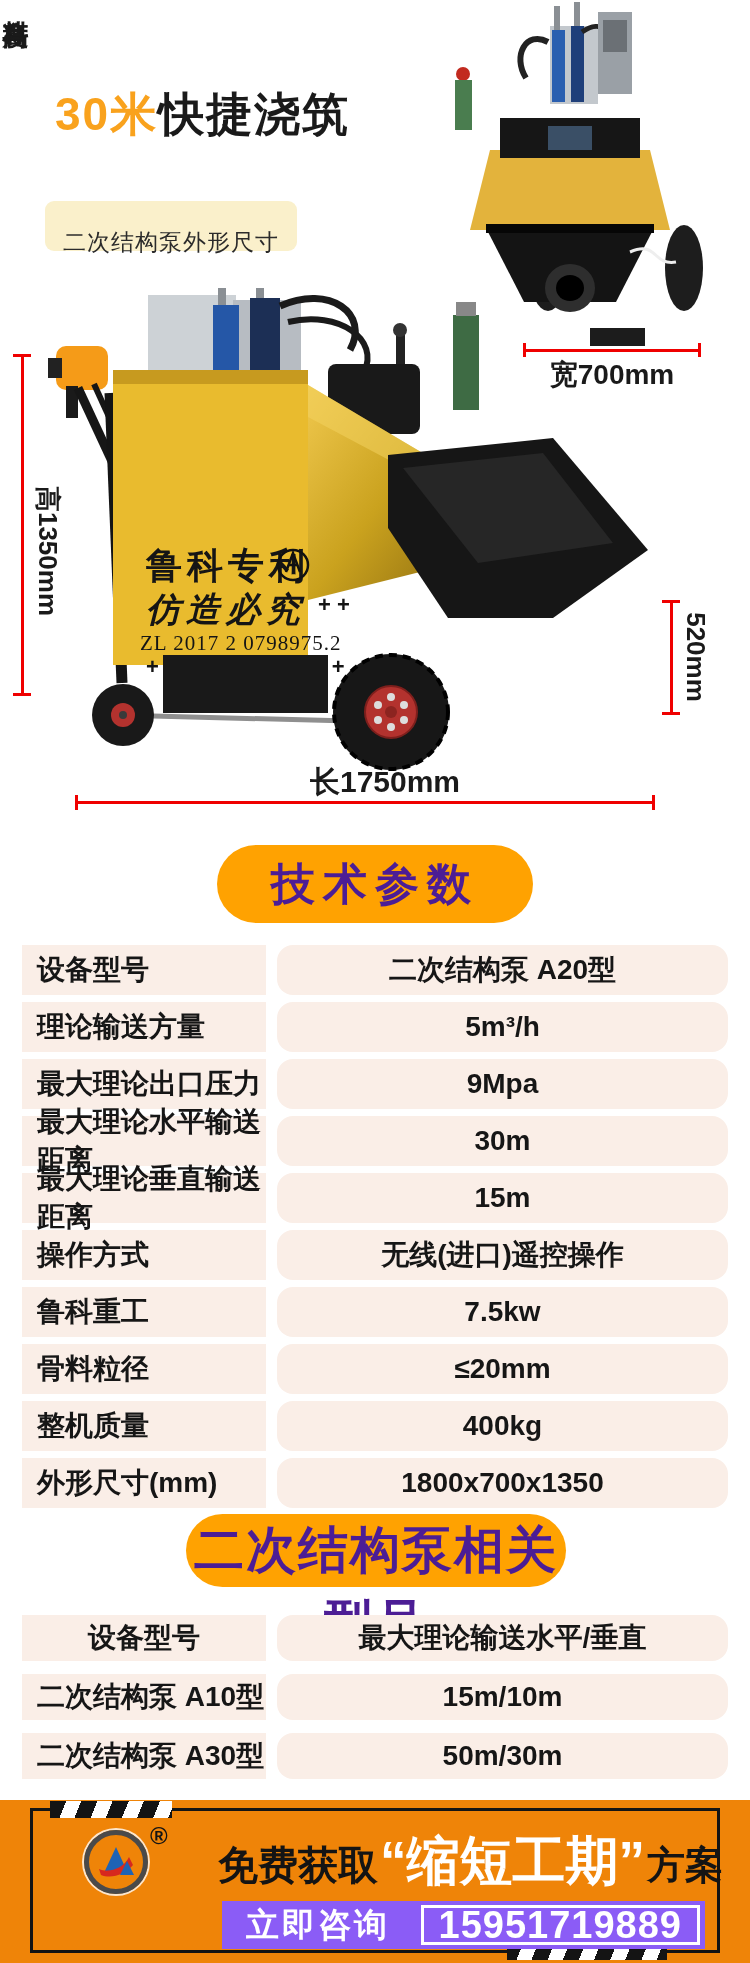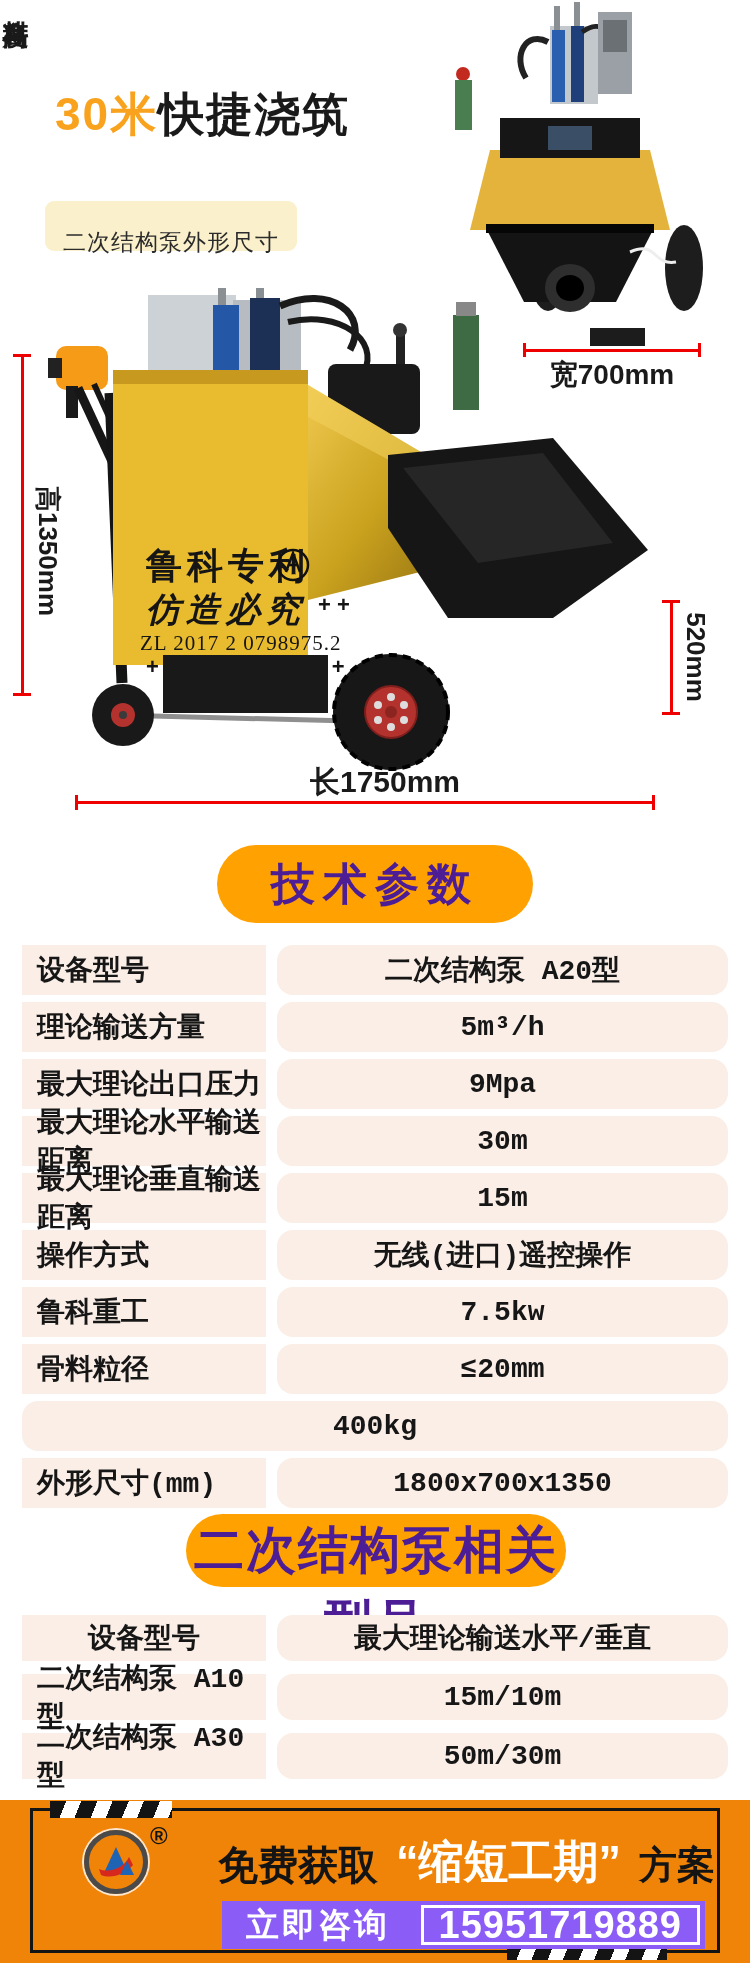--- a/index.html
+++ b/index.html
@@ -39,41 +39,41 @@
 
   
   .pill { position:absolute; background:#FFA201; color:#4c1d95; font-weight:bold; text-align:center; }
   .pill1 { left:217px; top:845px; width:316px; height:78px; line-height:78px; border-radius:39px; font-size:44px; letter-spacing:8px; }
   .pill2 { left:186px; top:1514px; width:380px; height:73px; line-height:73px; border-radius:37px; font-size:50px; letter-spacing:2px; }
 
   
   .tbl { position:absolute; left:22px; width:706px; }
   .tbl1 { top:945px; }
   .tbl2 { top:1615px; }
-  .trow { display:flex; margin-bottom:7px; height:50px;font-family:Liberation Mono, monospace; }
+  .trow { display:flex; margin-bottom:7px; height:50px; }
   .tbl2 .trow { height:46px; margin-bottom:13px; }
   .tcell { background:#FAEEE7; color:#161616; font-size:28px; font-weight:600; display:flex; align-items:center; }
   .tlabel { width:244px; margin-right:11px; padding-left:15px; }
   .tvalue { flex:1; justify-content:center;border-radius:16px; }
   .tcenter { justify-content:center; padding-left:0; }
 
   
   .footer { position:absolute; left:0; top:1800px; width:750px; height:163px; background:#EF8408; }
   .f-border { position:absolute; left:30px; right:30px; top:8px; bottom:10px; border:3px solid #141414; }
   .stripes { position:absolute; background:repeating-linear-gradient(112deg,#141414 0 15px,#ffffff 15px 29px); }
   .stripes-top { left:50px; top:1px; width:122px; height:17px; }
   .stripes-bot { right:83px; bottom:3px; width:160px; height:17px; }
   .f-logo { position:absolute; left:84px; top:30px; width:64px; height:64px; border:5px solid #4a4a4a; border-radius:50%;
             box-shadow:0 0 0 2px rgba(255,255,255,.8); display:flex; align-items:center; justify-content:center; }
   .f-reg  { position:absolute; left:150px; top:22px; font-size:24px; font-weight:bold; color:#141414; }
   .f-brand{ position:absolute; left:38px; top:94px; width:156px; text-align:center; font-size:34px; font-weight:bold;
             color:#141414; font-family:"Liberation Serif", serif; letter-spacing:2px; }
   .f-promo{ position:absolute; left:218px; top:32px; height:66px; display:flex; align-items:center; white-space:nowrap; }
   .f-promo .p1 { font-size:40px; font-weight:bold; color:#141414; }
-  .f-promo .p2 { font-size:45px; font-weight:bold; color:#ffffff; margin:0 18px; position:relative; top:-3px; }
+  .f-promo .p2 { font-size:53px; font-weight:bold; color:#ffffff; margin:0 2px; position:relative; top:-3px; }
   .f-promo .p3 { font-size:38px; font-weight:bold; color:#141414; }
   .f-bar { position:absolute; left:222px; top:101px; width:483px; height:48px; background:#8b5cf6; display:flex; align-items:center; }
   .f-cta { color:#fff; font-size:33px; font-weight:bold; letter-spacing:3px; padding-left:24px; cursor:pointer; }
   .f-phone { margin-left:auto; margin-right:5px; border:3px solid #fff; height:40px; display:flex; align-items:center;
              padding:0 15px; color:#fff; font-size:38px; font-weight:bold; letter-spacing:1px; }
 </style>
 </head>
 <body>
 
 <div class="page">
@@ -214,20 +214,21 @@
     </div>
     <div class="trow">
       <div class="tcell tlabel">鲁科重工</div>
       <div class="tcell tvalue">7.5kw</div>
     </div>
     <div class="trow">
       <div class="tcell tlabel">骨料粒径</div>
       <div class="tcell tvalue">≤20mm</div>
     </div>
     <div class="trow">
+      <div class="tcell tlabel">整机质量</div>
       <div class="tcell tvalue">400kg</div>
     </div>
     <div class="trow">
       <div class="tcell tlabel">外形尺寸(mm)</div>
       <div class="tcell tvalue">1800x700x1350</div>
     </div>
   </div>
 
   <div class="pill pill2">二次结构泵相关型号</div>
 

